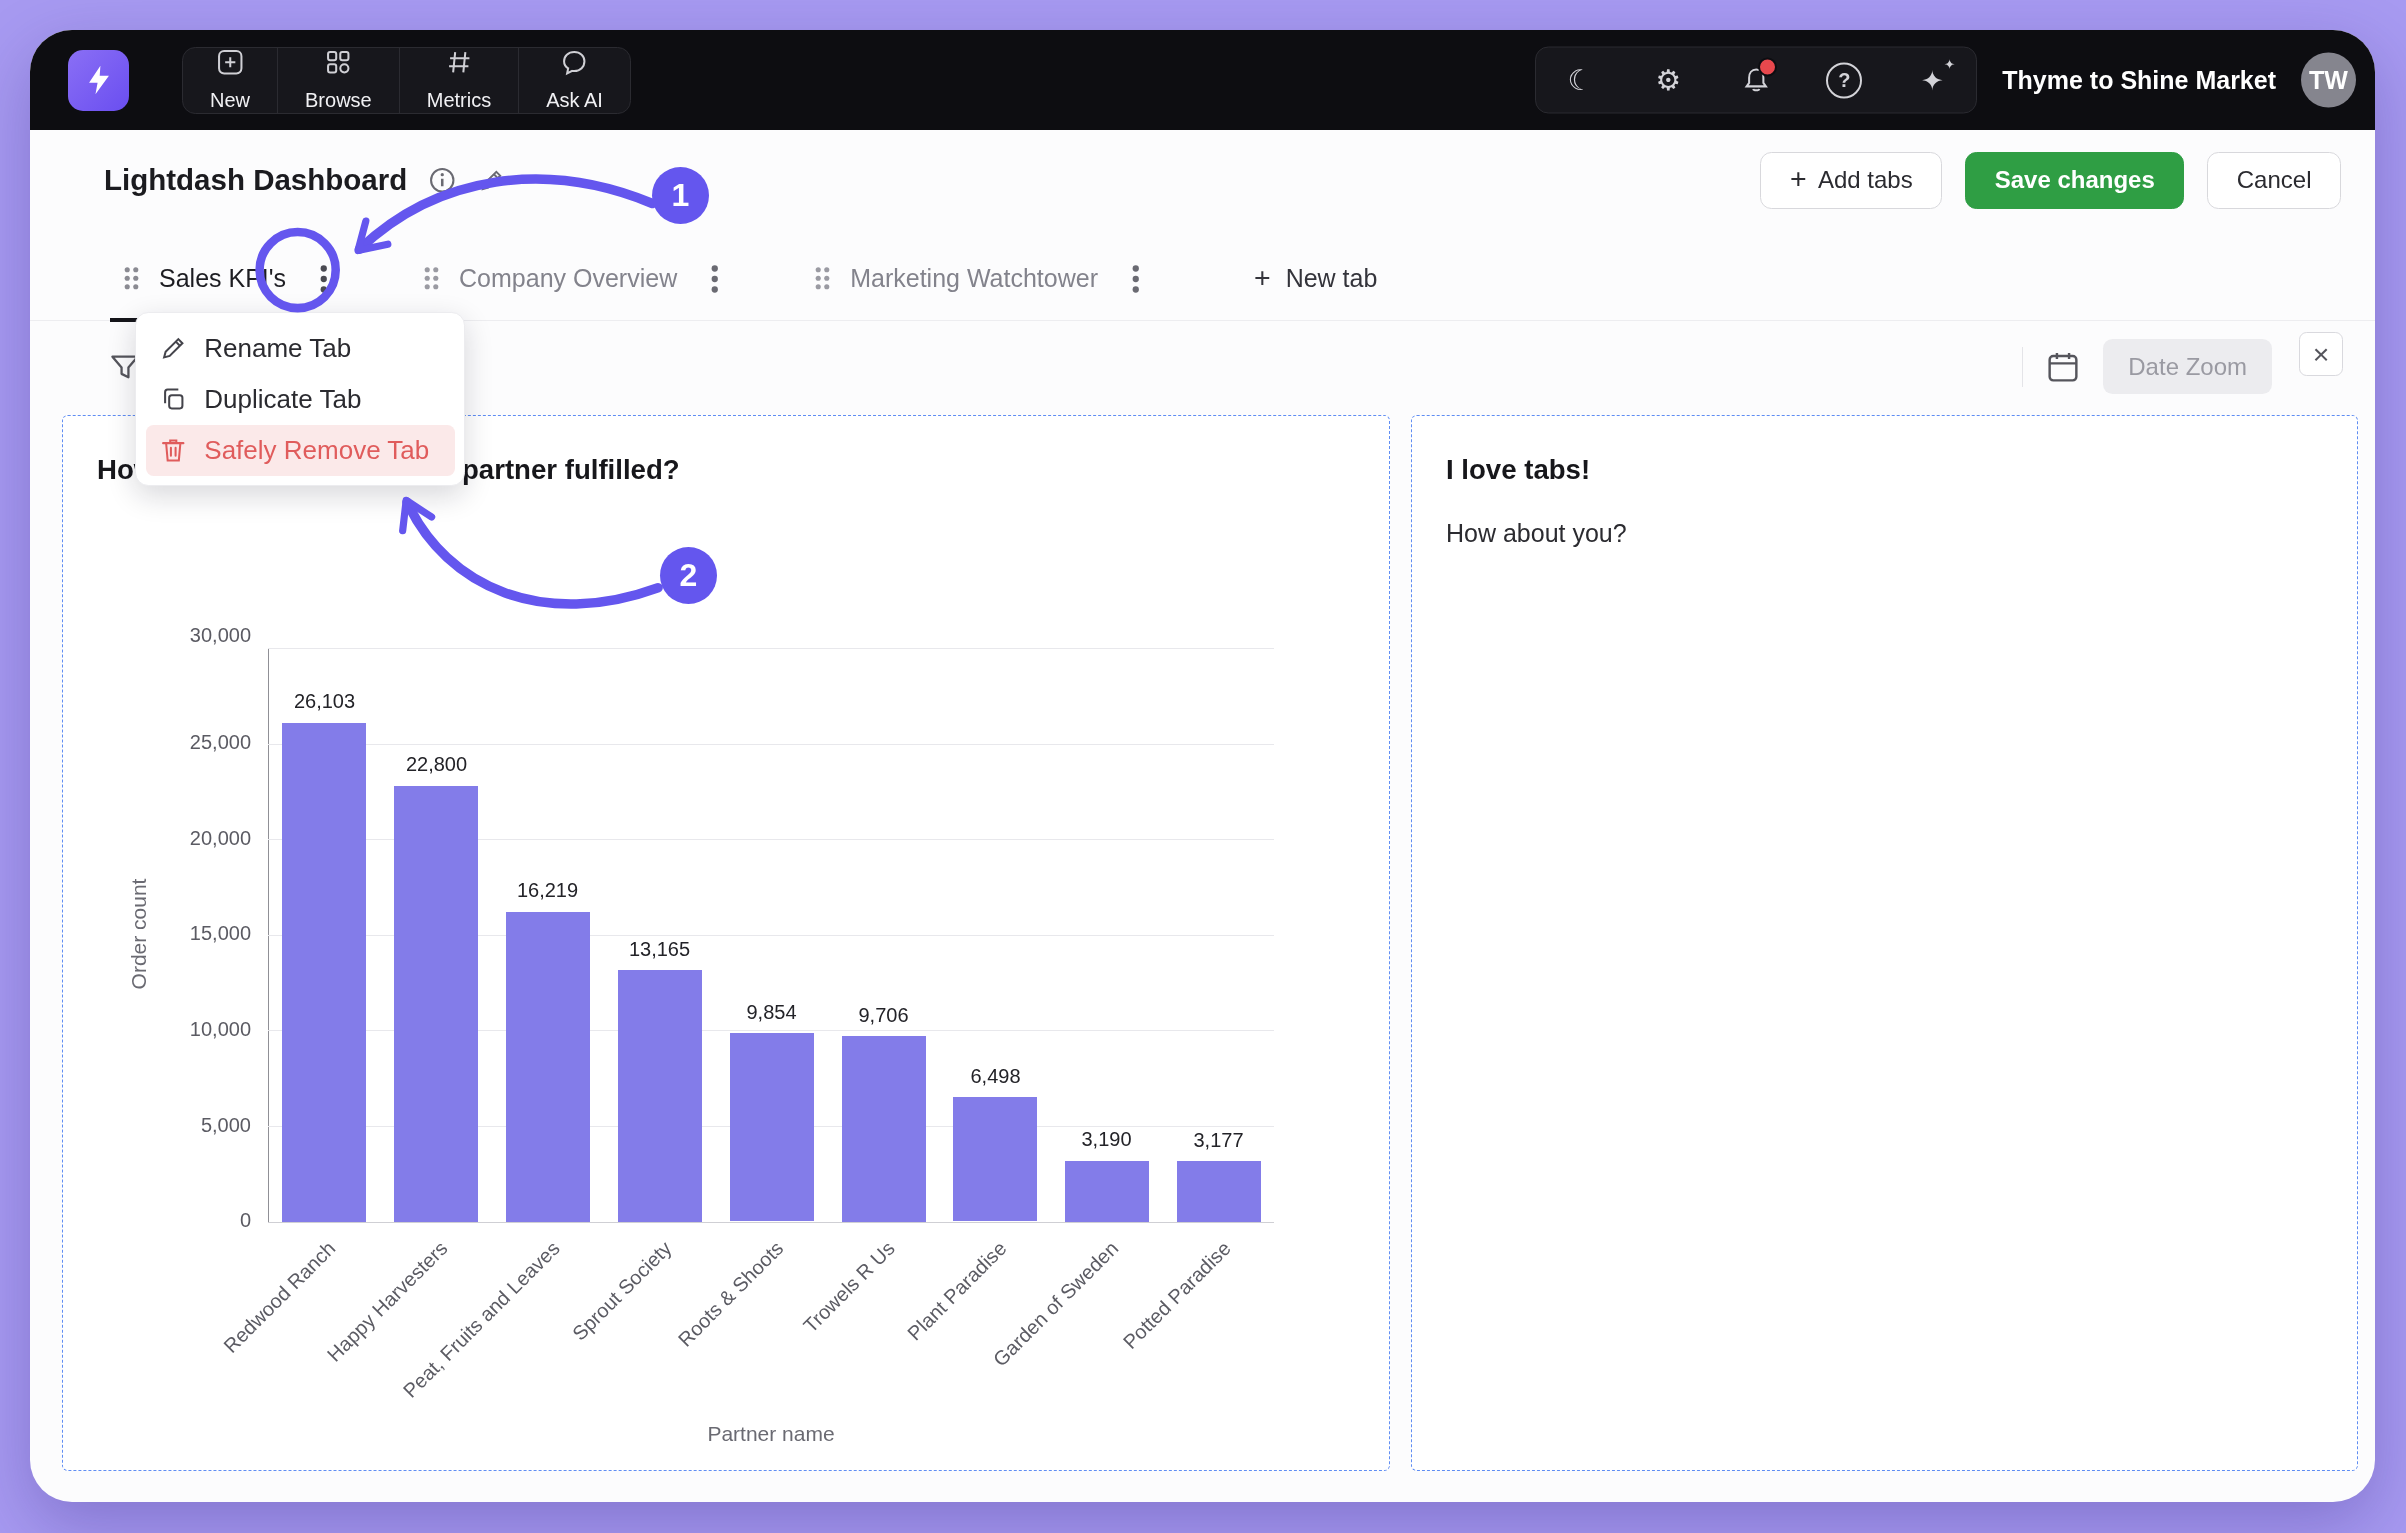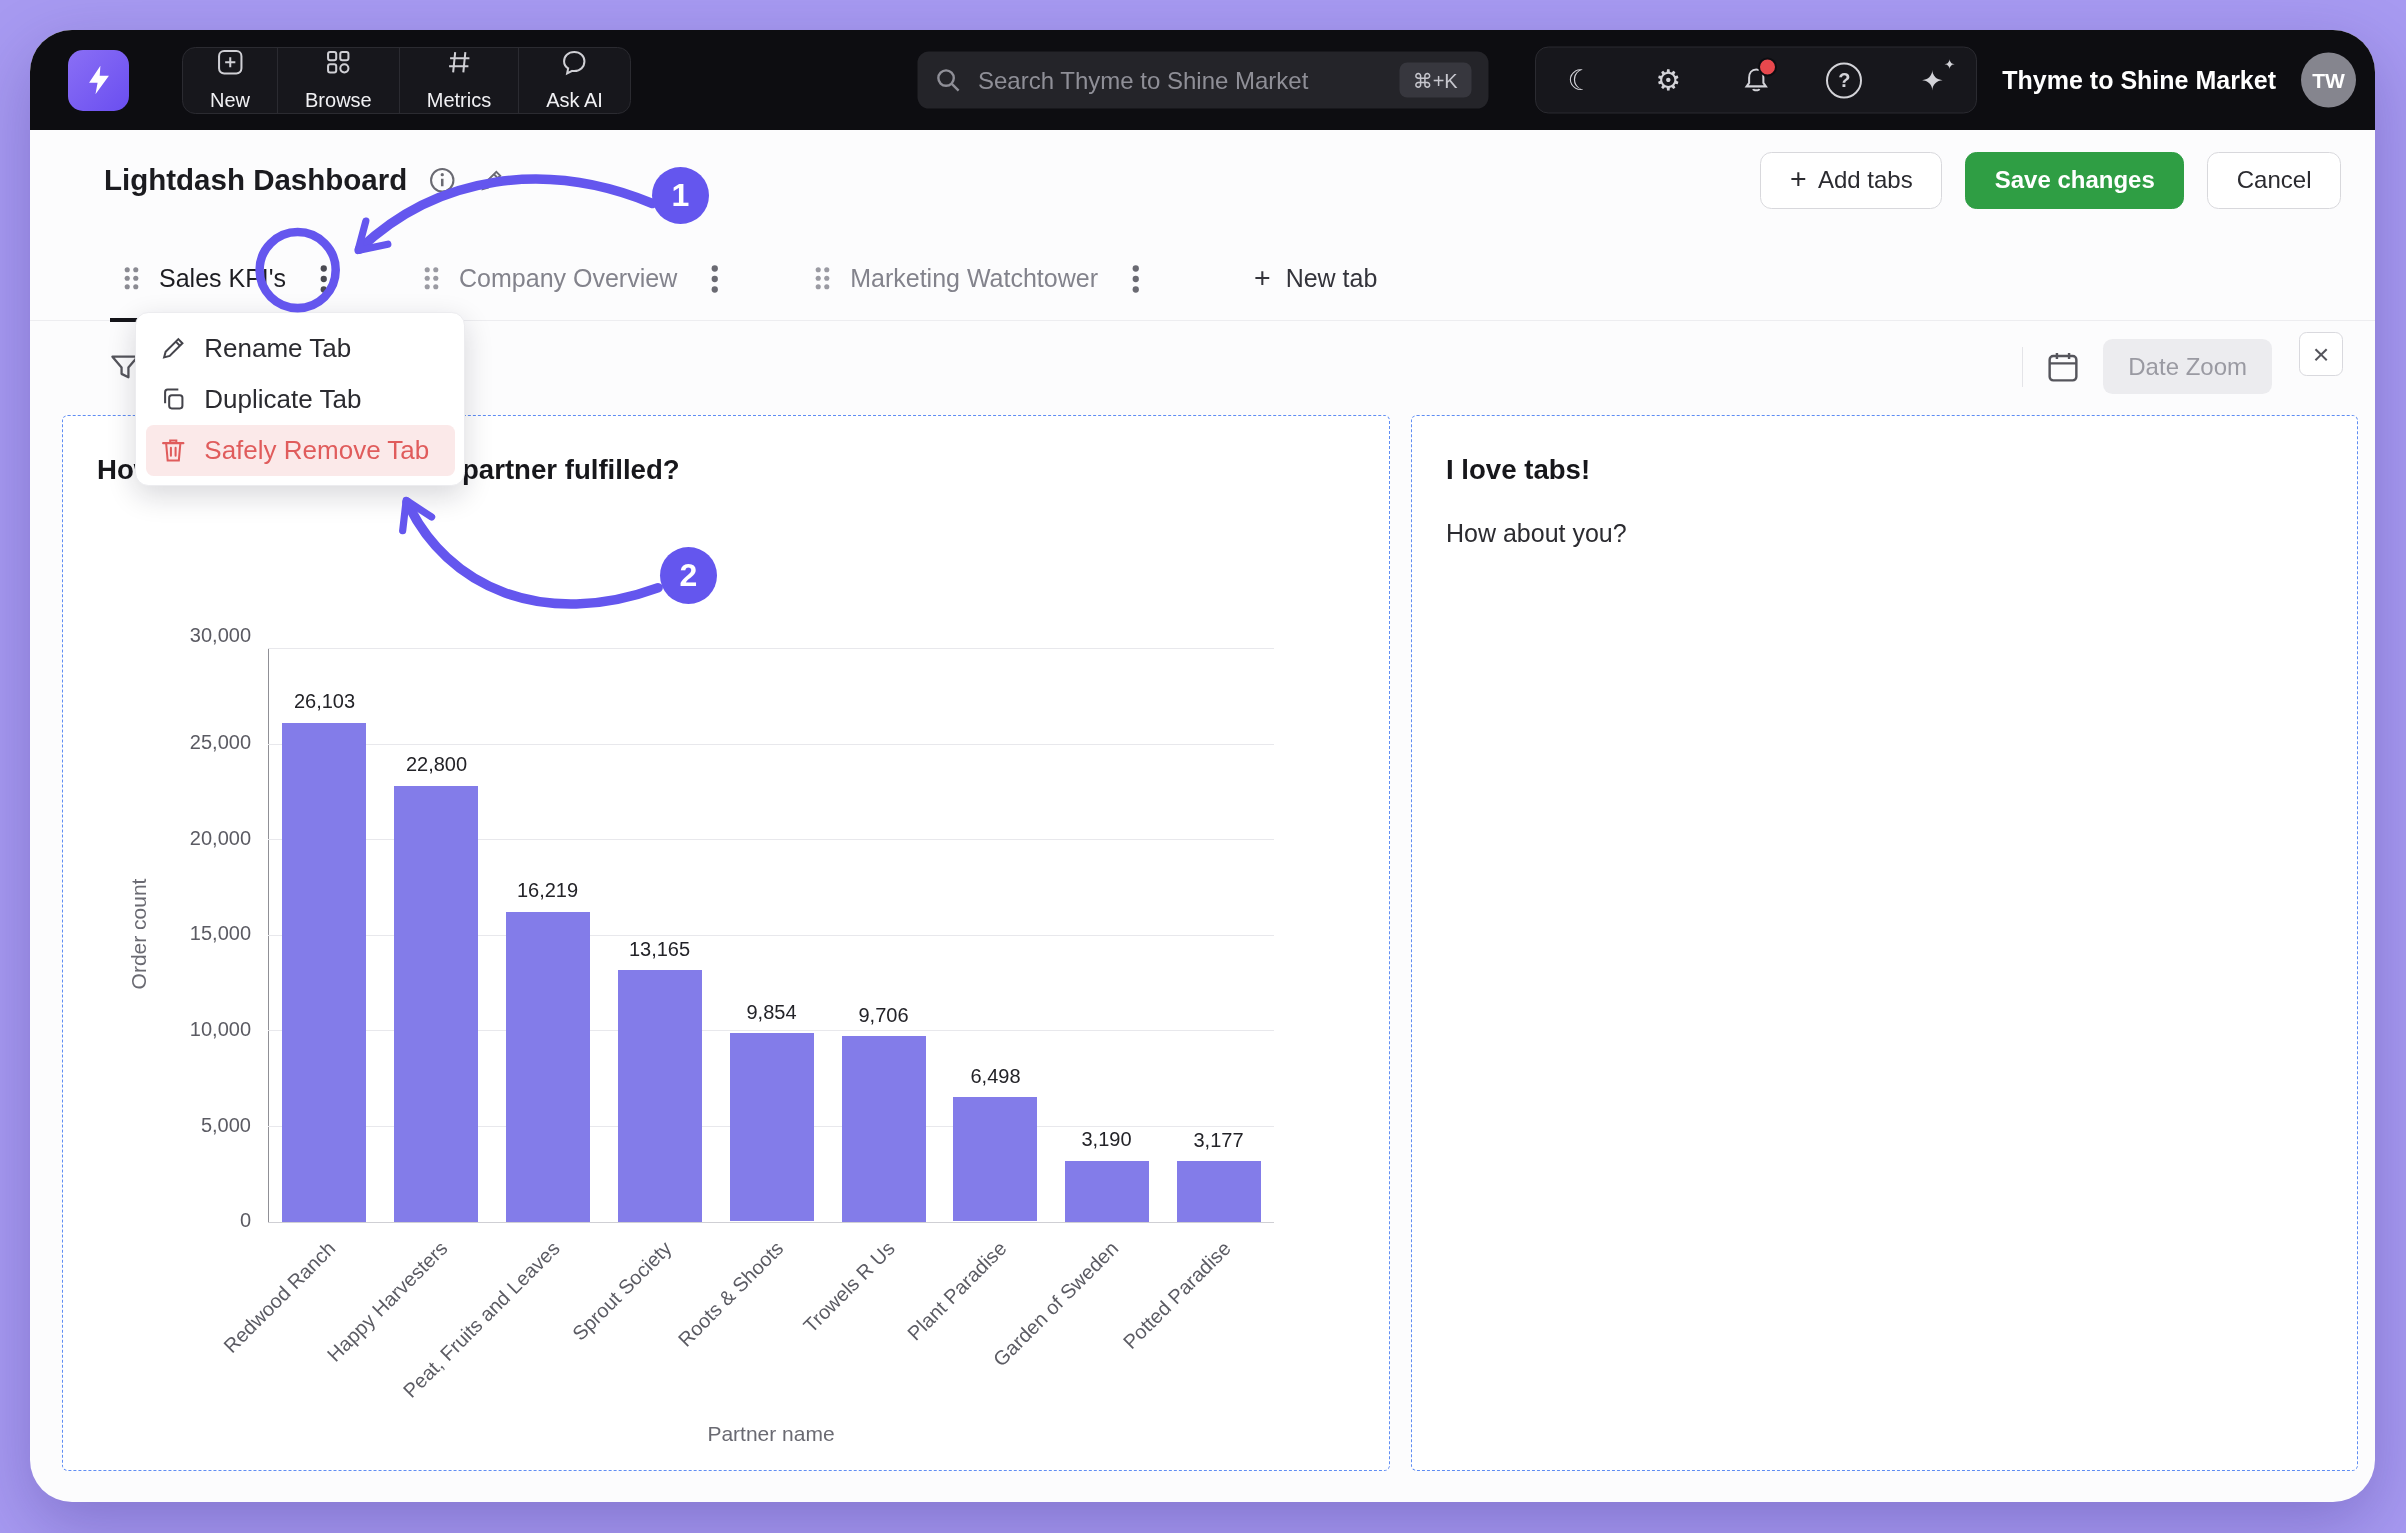--- a/index.html
+++ b/index.html
@@ -18,21 +18,21 @@
   .search-pill input::placeholder{color:#8f8f97;}
   .kbd-badge{background:#37373e;color:#c6c6cd;font-size:20px;border-radius:7.6px;padding:5.7px 13.3px;}
   .nav-right{position:absolute;right:19px;top:50%;transform:translateY(-50%);display:flex;align-items:center;gap:25px;}
   .icon-pill{display:flex;align-items:center;height:65px;background:#17171c;border:1px solid #2b2b31;border-radius:13.3px;}
   .icon-btn{width:88px;height:65px;display:flex;align-items:center;justify-content:center;position:relative;color:#d3d3d8;font-size:28.5px;cursor:pointer;}
   .notif-dot{position:absolute;top:9.5px;right:23px;width:15px;height:15px;border-radius:50%;background:#e8484d;border:2.9px solid #0d0d11;}
   .help-ring{width:32px;height:32px;border:2.4px solid #d3d3d8;border-radius:50%;display:flex;align-items:center;justify-content:center;font-size:20px;font-weight:bold;color:#d3d3d8;}
   .sparkle-wrap{position:relative;font-size:27px;color:#d3d3d8;}
   .sparkle-small{position:absolute;top:-7.6px;right:-11.4px;font-size:13.3px;}
   .workspace-name{color:#ffffff;font-size:25px;font-weight:bold;}
-  .avatar{width:55px;height:55px;border-radius:50%;background:#85858e;color:#fff;font-size:21px;font-weight:bold;display:flex;align-items:center;justify-content:center;}
+  .avatar{width:55px;height:55px;border-radius:50%;background:#85858e;color:#fff;font-size:25px;font-weight:bold;display:flex;align-items:center;justify-content:center;}
 
   
   .header-row{position:absolute;left:0;top:112px;width:100%;height:76px;display:flex;align-items:center;padding:0 34px 0 74px;box-sizing:border-box;}
   .page-title{font-size:29.5px;font-weight:bold;color:#1b1b1f;}
   .title-icon{margin-left:21px;color:#6a6a72;display:flex;align-items:center;cursor:pointer;}
   .header-actions{margin-left:auto;display:flex;align-items:center;gap:23px;}
   .btn{height:57px;border-radius:11.4px;display:flex;align-items:center;justify-content:center;font-size:24px;cursor:pointer;box-sizing:border-box;padding:0 28.5px;gap:11.4px;}
   .btn-outline{background:#fff;border:1px solid #d8d8dc;color:#2b2b30;}
   .btn-green{background:#2F9E44;border:1px solid #2F9E44;color:#fff;font-weight:600;}
   .plus-glyph{font-size:28.5px;line-height:1;margin-top:-2.9px;}
@@ -118,28 +118,20 @@
           <span>Metrics</span>
         </div>
         <div class="nav-item">
           <svg width="28.5" height="28.5" viewBox="0 0 28 28">
               <path d="M14 4 C8 4 4 8 4 13 C4 16 5.5 18.5 8 20 L7 25 L12 22.5 C12.6 22.6 13.3 22.7 14 22.7 C20 22.7 24 18.5 24 13 C24 8 20 4 14 4 Z" fill="none" stroke="#cfcfd4" stroke-width="2"></path>
             </svg>
           <span>Ask AI</span>
         </div>
       </div>
 
-      <div class="search-pill">
-        <svg width="27" height="27" viewBox="0 0 28 28">
-            <circle cx="12" cy="12" r="8" fill="none" stroke="#8f8f97" stroke-width="2.5"></circle>
-            <path d="M18 18 L25 25" stroke="#8f8f97" stroke-width="2.5"></path>
-          </svg>
-        <input type="text" placeholder="Search Thyme to Shine Market" style="">
-        <span class="kbd-badge">⌘+K</span>
-      </div>
 
       <div class="nav-right">
         <div class="icon-pill">
           <div class="icon-btn">
               <span>☾</span>
             </div>
           <div class="icon-btn">
               <span>⚙</span>
             </div>
           <div class="icon-btn">

